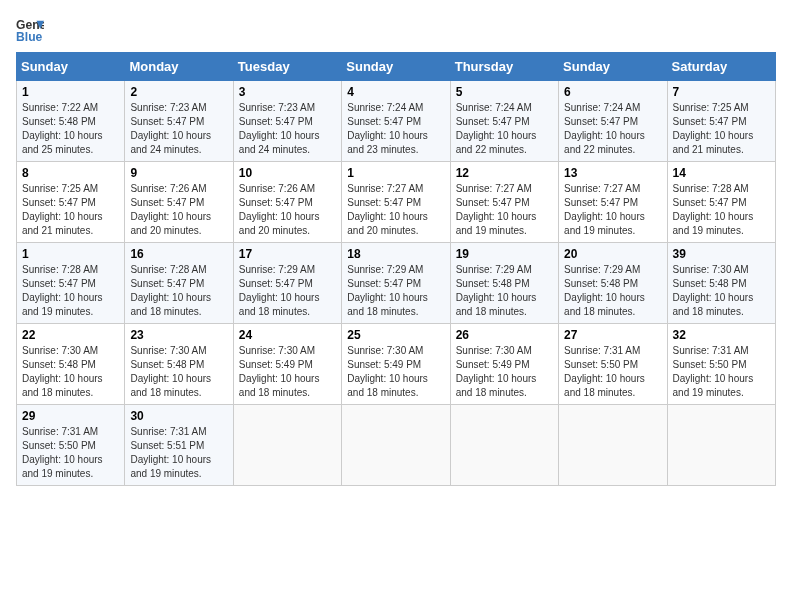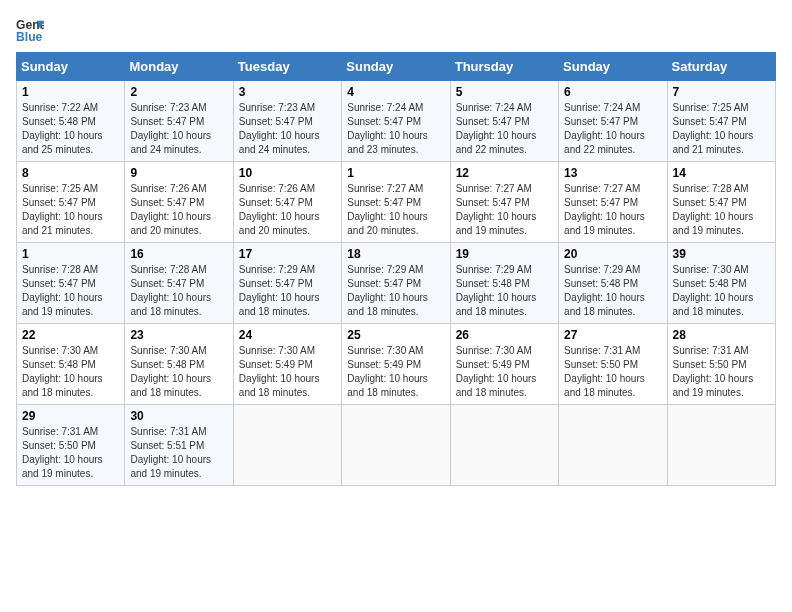--- a/index.html
+++ b/index.html
@@ -219,21 +219,21 @@
         </td>
         <td>
           <span class="day-number">26</span>
           <div class="cell-text">Sunrise: 7:30 AM<br>Sunset: 5:49 PM<br>Daylight: 10 hours<br>and 18 minutes.</div>
         </td>
         <td>
           <span class="day-number">27</span>
           <div class="cell-text">Sunrise: 7:31 AM<br>Sunset: 5:50 PM<br>Daylight: 10 hours<br>and 18 minutes.</div>
         </td>
         <td>
-          <span class="day-number">28</span>
+          <span class="day-number">32</span>
           <div class="cell-text">Sunrise: 7:31 AM<br>Sunset: 5:50 PM<br>Daylight: 10 hours<br>and 19 minutes.</div>
         </td>
       </tr>
       <tr>
         <td>
           <span class="day-number">29</span>
           <div class="cell-text">Sunrise: 7:31 AM<br>Sunset: 5:50 PM<br>Daylight: 10 hours<br>and 19 minutes.</div>
         </td>
         <td>
           <span class="day-number">30</span>

